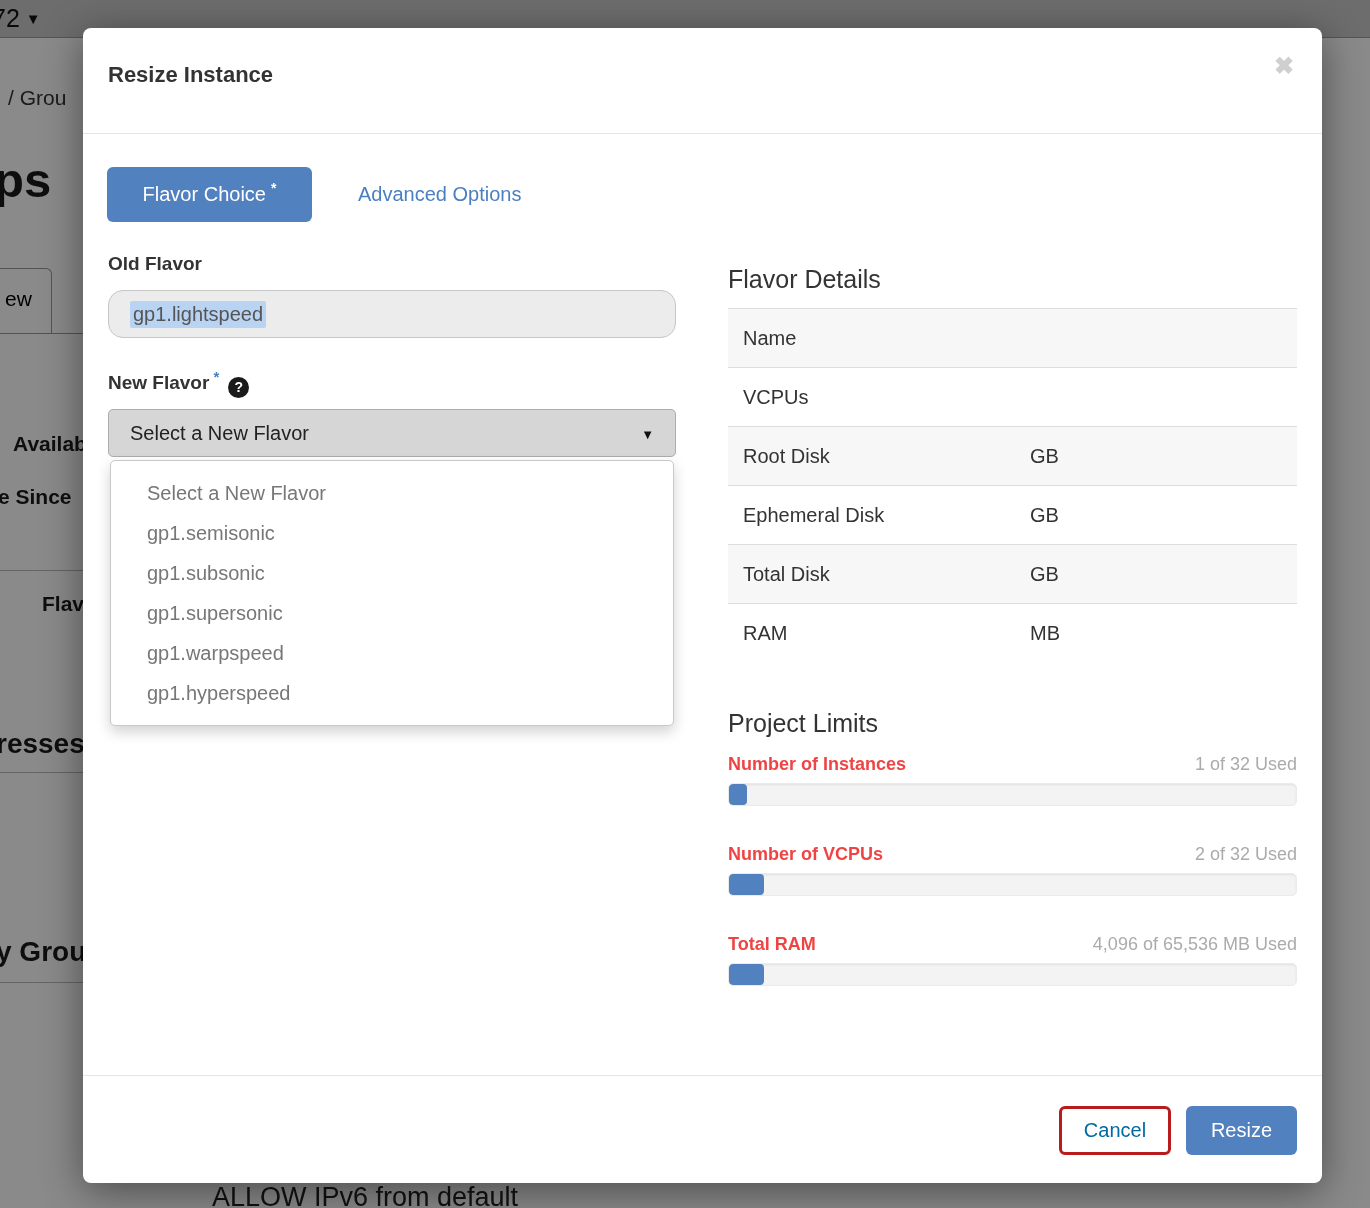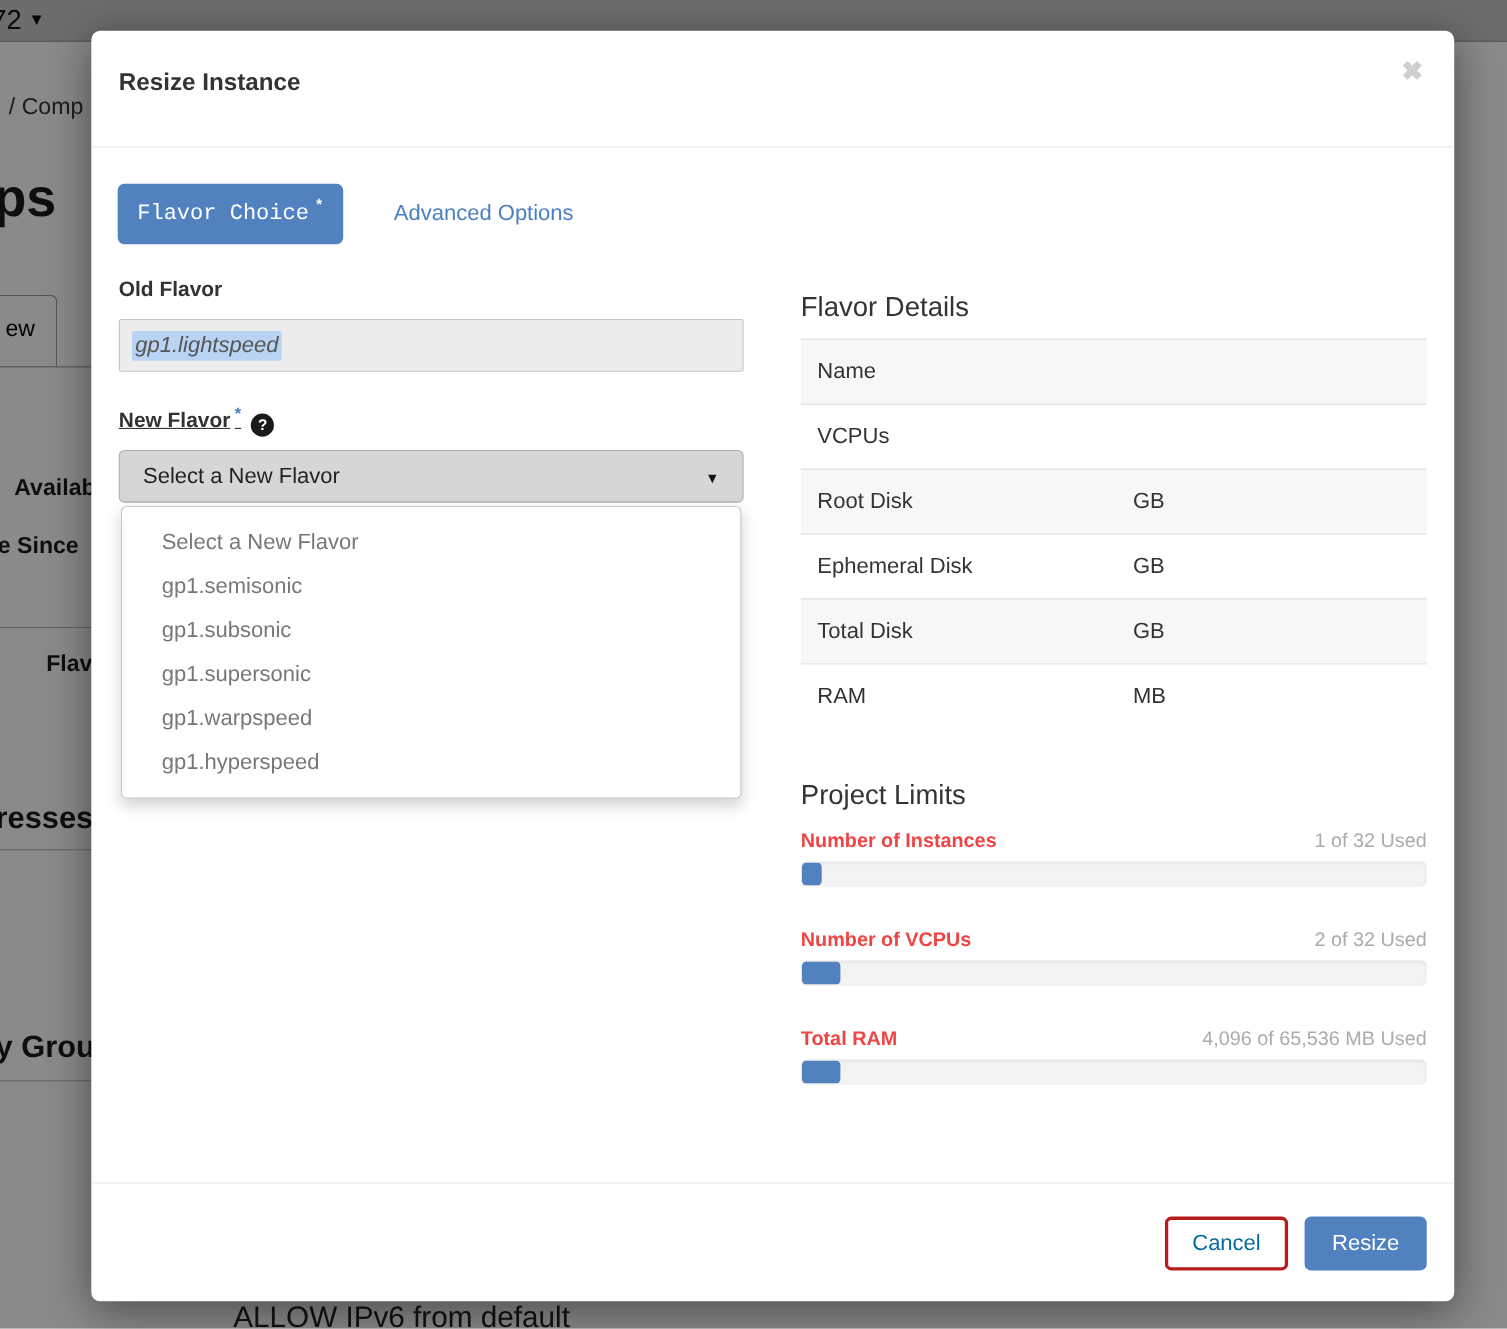--- a/index.html
+++ b/index.html
@@ -36,30 +36,30 @@
            background:#fff; border-radius:8px; box-shadow:0 8px 40px rgba(0,0,0,0.45); }
   .m-title { position:absolute; left:25px; top:34px; font-size:22px; font-weight:bold; color:#333; }
   .m-close { position:absolute; right:28px; top:26px; font-size:24px; font-weight:bold;
              color:#cfcfcf; cursor:pointer; line-height:1; }
   .m-headerline { position:absolute; left:0; top:105px; width:100%; height:1px; background:#e5e5e5; }
 
   
   .tabs { position:absolute; left:24px; top:139px; height:55px; display:flex; align-items:center; }
   .tab-active { width:205px; height:55px; border-radius:6px; border:none; cursor:pointer;
                 display:flex; align-items:center; justify-content:center;
-                font-family:Liberation Mono, monospace;
+                font-family:Liberation Sans, sans-serif;
                 font-size:20px; color:#fff; }
   .tab-active sup { font-size:14px; font-weight:bold; margin-left:5px; position:relative; top:-7px; }
   .tab-link { margin-left:46px; font-size:20px; cursor:pointer; text-decoration:none; }
 
   
   .lbl { position:absolute; font-size:19px; font-weight:bold; color:#333; }
   .old-input { position:absolute; left:25px; top:262px; width:568px; height:48px;
-               background:#ececec; border:1px solid #c6c6c6; border-radius:2px;
-               display:flex; align-items:center; padding-left:11px; font-size:20px; color:#555;font-style:italic; }
+               background:#ececec; border:1px solid #c6c6c6; border-radius:15px;
+               display:flex; align-items:center; padding-left:21px; font-size:20px; color:#555; }
   .old-input .sel { padding:2px 3px; border-radius:2px; }
   .req { font-size:15px; font-weight:bold; position:relative; top:-7px; margin-left:4px; }
   .help { display:inline-block; width:21px; height:21px; border-radius:50%;
           background:#1a1a1a; color:#fff; font-size:14px; font-weight:bold;
           text-align:center; line-height:21px; margin-left:9px; vertical-align:-3px; cursor:pointer; }
   .select { position:absolute; left:25px; top:381px; width:568px; height:48px;
             background:#d6d6d6; border:1px solid #adadad; border-radius:5px; cursor:pointer;
             display:flex; align-items:center; padding-left:21px; font-size:20px; color:#222; }
   .select .caret { position:absolute; right:21px; top:17px; font-size:13px; color:#111; }
   .dropdown { position:absolute; left:27px; top:432px; width:564px;
@@ -94,21 +94,21 @@
 </style>
 </head>
 <body>
 
 <div class="stage">
 
   <div class="bg">
     <div class="bg-topbar">
       <div class="bg-project"><span>72</span><span class="caret">▼</span></div>
     </div>
-    <div class="bg-breadcrumb">/ Comp</div>
+    <div class="bg-breadcrumb">/ Grou</div>
     <div class="bg-pagetitle">ps</div>
     <div class="bg-tab">
         <span>ew</span>
       </div>
     <div class="bg-tabline"></div>
     <div class="bg-lbl0">Availabi</div>
     <div class="bg-lbl1">e Since</div>
     <div class="bg-hr1"></div>
     <div class="bg-lbl2">Flav</div>
     <div class="bg-sec0">resses</div>
@@ -131,21 +131,21 @@
           <sup>*</sup>
         </button>
       <a class="tab-link" style="color: rgb(74, 127, 193);">Advanced Options</a>
     </div>
 
     <div class="lbl" style="left:25px; top:225px;">Old Flavor</div>
     <div class="old-input">
         <span class="sel" style="background: rgb(185, 211, 243);">gp1.lightspeed</span>
       </div>
 
-    <div class="lbl" style="left:25px; top:344px;text-decoration:underline;"><span>New Flavor</span><span class="req" style="color: rgb(74, 127, 193);">*</span><span class="help">?</span></div>
+    <div class="lbl" style="left:25px; top:344px;"><span>New Flavor</span><span class="req" style="color: rgb(74, 127, 193);">*</span><span class="help">?</span></div>
 
     <div class="select">
         <span>Select a New Flavor</span>
         <span class="caret">▼</span>
       </div>
 
     <div class="dropdown">
         <div class="dd-item">Select a New Flavor</div>
         <div class="dd-item">gp1.semisonic</div>
         <div class="dd-item">gp1.subsonic</div>

